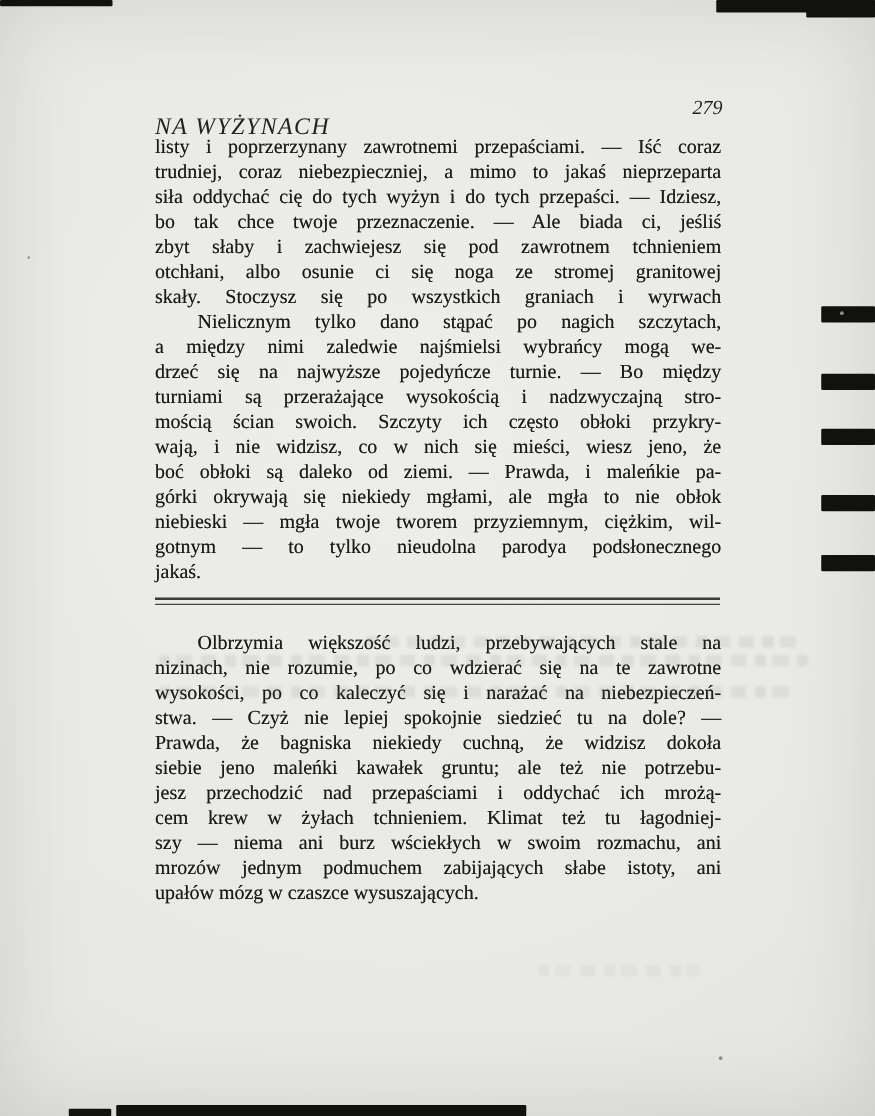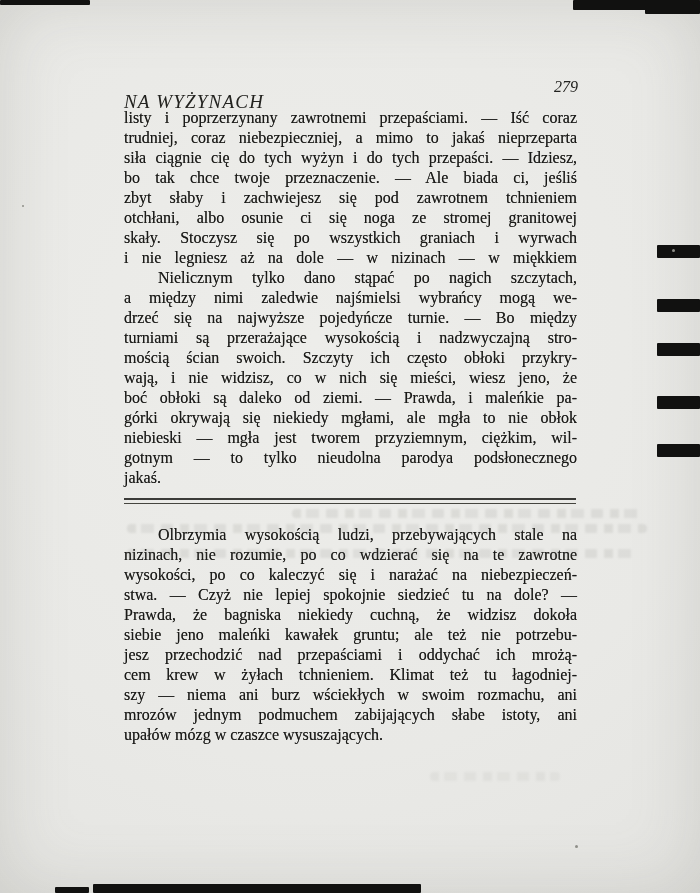--- a/index.html
+++ b/index.html
@@ -56,43 +56,42 @@
 
 <div class="stage">
 
   <div class="running-title">NA WYŻYNACH</div>
   <div class="page-number">279</div>
 
   <div class="text-body" id="text-body">
       <div class="paragraph">
         <div class="line">listy i poprzerzynany zawrotnemi przepaściami. — Iść coraz</div>
         <div class="line">trudniej, coraz niebezpieczniej, a mimo to jakaś nieprzeparta</div>
-        <div class="line">siła ciągnie cię do tych wyżyn i do tych przepaści. — Idziesz,</div>
+        <div class="line">siła oddychać cię do tych wyżyn i do tych przepaści. — Idziesz,</div>
         <div class="line">bo tak chce twoje przeznaczenie. — Ale biada ci, jeśliś</div>
         <div class="line">zbyt słaby i zachwiejesz się pod zawrotnem tchnieniem</div>
         <div class="line">otchłani, albo osunie ci się noga ze stromej granitowej</div>
         <div class="line">skały.  Stoczysz się po wszystkich graniach i wyrwach</div>
-        <div class="line">i nie legniesz aż na dole — w nizinach — w miękkiem</div>
       </div>
       <div class="paragraph">
         <div class="line indent">Nielicznym tylko dano stąpać po nagich szczytach,</div>
         <div class="line">a między nimi zaledwie najśmielsi wybrańcy mogą we-</div>
         <div class="line">drzeć się na najwyższe pojedyńcze turnie. — Bo między</div>
         <div class="line">turniami są przerażające wysokością i nadzwyczajną stro-</div>
         <div class="line">mością ścian swoich.  Szczyty ich często obłoki przykry-</div>
         <div class="line">wają, i nie widzisz, co w nich się mieści, wiesz jeno, że</div>
         <div class="line">boć obłoki są daleko od ziemi. — Prawda, i maleńkie pa-</div>
         <div class="line">górki okrywają się niekiedy mgłami, ale mgła to nie obłok</div>
-        <div class="line">niebieski — mgła jest tworem przyziemnym, ciężkim, wil-</div>
+        <div class="line">niebieski — mgła twoje tworem przyziemnym, ciężkim, wil-</div>
         <div class="line">gotnym — to tylko nieudolna parodya podsłonecznego</div>
         <div class="line last">jakaś.</div>
       </div>
       <div class="divider"></div>
       <div class="paragraph">
-        <div class="line indent">Olbrzymia wysokością ludzi, przebywających stale na</div>
+        <div class="line indent">Olbrzymia większość ludzi, przebywających stale na</div>
         <div class="line">nizinach, nie rozumie, po co wdzierać się na te zawrotne</div>
         <div class="line">wysokości, po co kaleczyć się i narażać na niebezpieczeń-</div>
         <div class="line">stwa. — Czyż nie lepiej spokojnie siedzieć tu na dole? —</div>
         <div class="line">Prawda, że bagniska niekiedy cuchną, że widzisz dokoła</div>
         <div class="line">siebie jeno maleńki kawałek gruntu; ale też nie potrzebu-</div>
         <div class="line">jesz przechodzić nad przepaściami i oddychać ich mrożą-</div>
         <div class="line">cem krew w żyłach tchnieniem.  Klimat też tu łagodniej-</div>
         <div class="line">szy — niema ani burz wściekłych w swoim rozmachu, ani</div>
         <div class="line">mrozów jednym podmuchem zabijających słabe istoty, ani</div>
         <div class="line last">upałów mózg w czaszce wysuszających.</div>

